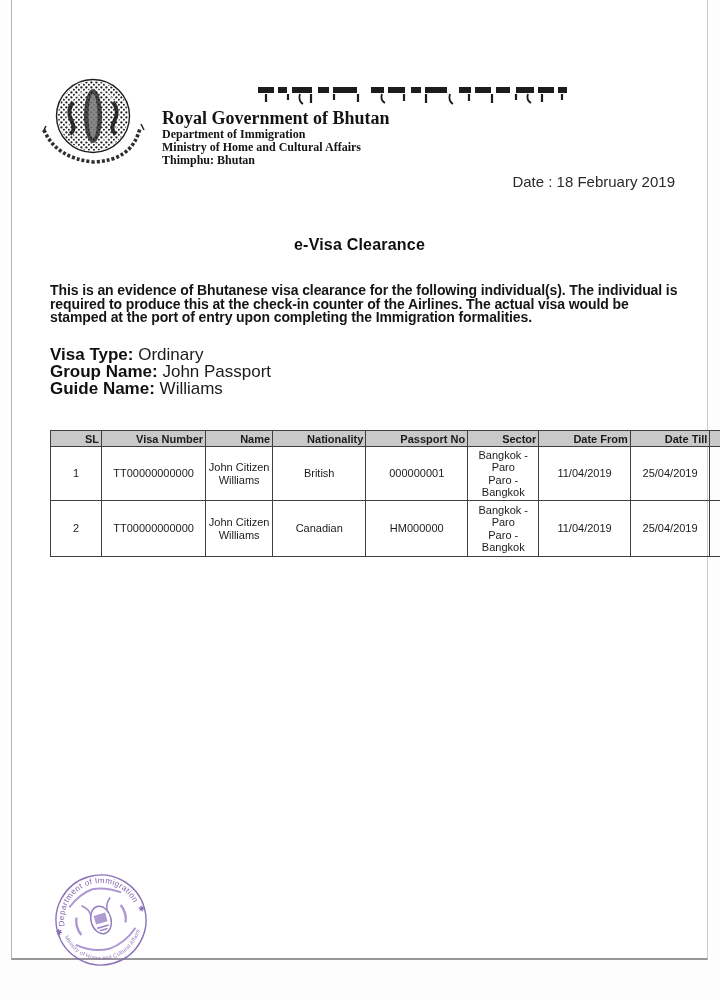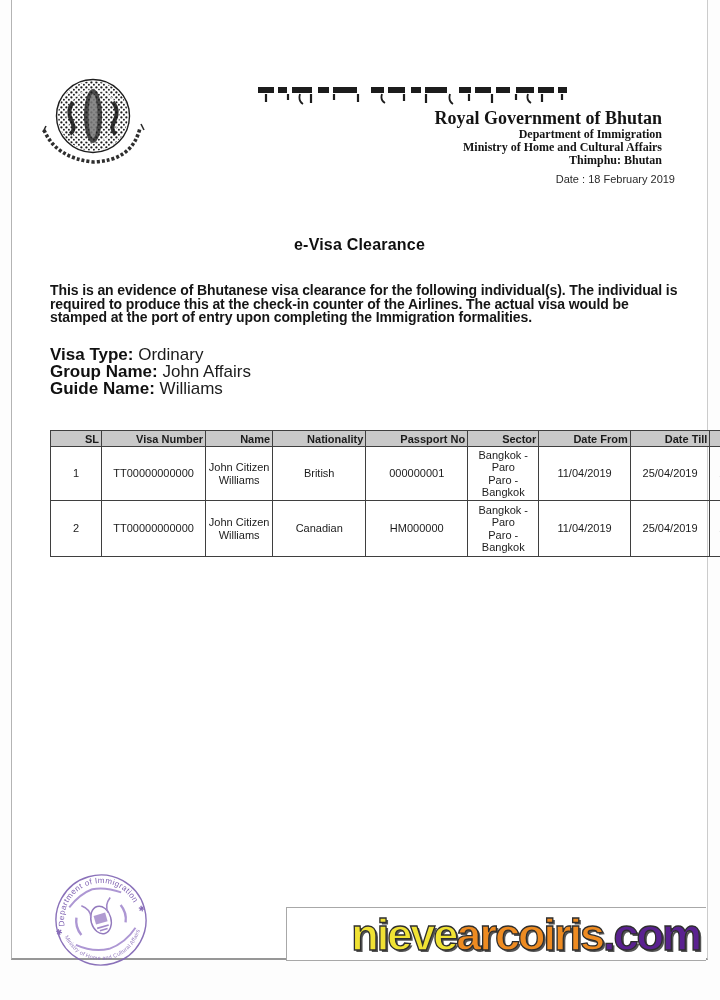--- a/index.html
+++ b/index.html
@@ -6,26 +6,26 @@
   body{
     width:720px;height:1000px;position:relative;background:#fdfdfd;
     font-family:"Liberation Sans", sans-serif;color:#161616;
     -webkit-font-smoothing:antialiased;overflow:hidden;
   }
   .page{
     position:absolute;left:11px;top:0;width:695px;height:958px;background:#ffffff;
     border-left:1px solid #b4b4b4;border-right:1px solid #cccccc;border-bottom:2px solid #979797;
   }
   .emblem{position:absolute;left:28px;top:76px;}
-  .org-block{position:absolute;left:150px;top:108px;width:500px;text-align:right;
+  .org-block{position:absolute;left:150px;top:108px;width:500px;text-align:left;
     font-family:"Liberation Serif", serif;font-weight:bold;color:#141414;}
   .dzongkha{position:absolute;left:242px;top:84px;}
   .org-name{font-size:18px;line-height:20px;}
   .org-line{font-size:12px;line-height:13px;}
-  .date-line{position:absolute;right:32px;top:173px;font-size:11px;color:#2a2a2a;}
+  .date-line{position:absolute;right:32px;top:173px;font-size:15px;color:#2a2a2a;}
   .doc-title{position:absolute;left:0;right:0;top:236px;text-align:center;
     font-size:16px;font-weight:bold;letter-spacing:.2px;color:#101010;}
   .intro{position:absolute;left:38px;top:284px;width:628px;font-size:14px;font-weight:bold;
     line-height:13.5px;letter-spacing:-0.1px;color:#151515;}
   .fields{position:absolute;left:38px;top:346px;font-size:17px;line-height:17px;color:#1b1b1b;}
   .fields .lbl{font-weight:bold;color:#111;}
   table.visa{
     position:absolute;left:38px;top:430px;border-collapse:collapse;table-layout:fixed;
     font-size:11px;color:#1b1b1b;
   }
@@ -90,21 +90,21 @@
 
   <div class="intro">This is an evidence of Bhutanese visa clearance for the following individual(s). The individual is required to produce this at the check-in counter of the Airlines. The actual visa would be stamped at the port of entry upon completing the Immigration formalities.</div>
 
   <div class="fields">
     <div>
       <span class="lbl">Visa Type:</span>
       <span>Ordinary</span>
     </div>
     <div>
       <span class="lbl">Group Name:</span>
-      <span>John Affairs</span>
+      <span>John Passport</span>
     </div>
     <div>
       <span class="lbl">Guide Name:</span>
       <span>Williams</span>
     </div>
   </div>
 
   <table class="visa">
     <colgroup>
       <col class="c-sl">
@@ -177,19 +177,14 @@
       <text x="92" y="52" font-size="8">✱</text>
       <ellipse cx="53" cy="49" rx="10" ry="14" fill="none" stroke="#8a6fb8" stroke-width="1.4"></ellipse>
       <rect x="47" y="43" width="12" height="9" fill="#9a7fc4" opacity="0.85"></rect>
       <path d="M47,56 h12 M49,59 h8" stroke="#9a7fc4" stroke-width="1.6" fill="none"></path>
       <path d="M26,28 q14,-10 27,-11 M80,28 q-14,-10 -27,-11 M22,66 q14,12 31,13 M84,66 q-14,12 -31,13" fill="none" stroke="#a78fd0" stroke-width="2"></path>
       <path d="M30,40 q-4,9 0,18 M76,40 q4,9 0,18" fill="none" stroke="#a78fd0" stroke-width="2.4"></path>
       <path d="M38,30 q8,6 6,14 M68,30 q-8,6 -6,14" fill="none" stroke="#9a7fc4" stroke-width="1.6"></path>
     </g>
   </svg>
 
-  <div class="watermark">
-    <div class="wm-text">
-      <span style="color:#f0e234">nieve</span><span style="color:#ee8b21">arcoiris</span><span style="color:#5a2190">.com</span>
-    </div>
-  </div>
 
 </div>
 
 </body></html>

